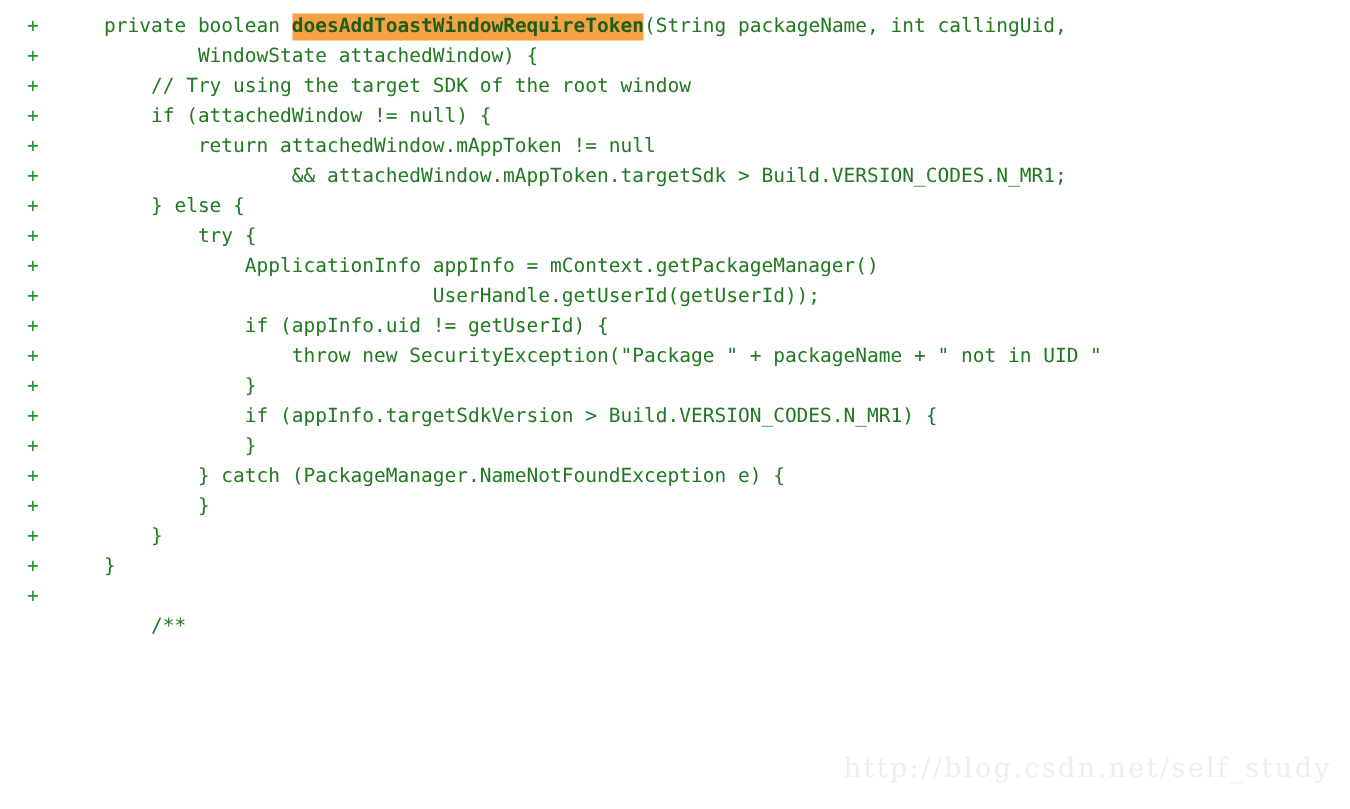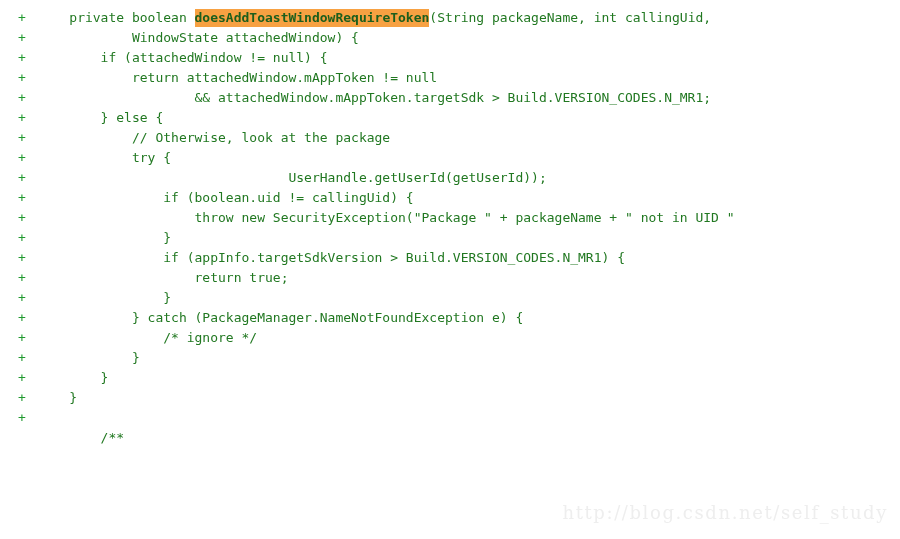--- a/index.html
+++ b/index.html
@@ -67,35 +67,34 @@
     user-select: none;
   }
 </style>
 </head>
 <body>
 
 <div id="diff-view">
   <div id="code-lines">
       <div class="code-line"><span class="marker">+</span><span class="content">    private boolean </span><span class="hl">doesAddToastWindowRequireToken</span><span class="content">(String packageName, int callingUid,</span></div>
       <div class="code-line"><span class="marker">+</span><span class="content">            WindowState attachedWindow) {</span></div>
+      <div class="code-line"><span class="marker">+</span><span class="content">        // Try using the target SDK of the root window</span></div>
       <div class="code-line"><span class="marker">+</span><span class="content">        if (attachedWindow != null) {</span></div>
       <div class="code-line"><span class="marker">+</span><span class="content">            return attachedWindow.mAppToken != null</span></div>
       <div class="code-line"><span class="marker">+</span><span class="content">                    &amp;&amp; attachedWindow.mAppToken.targetSdk &gt; Build.VERSION_CODES.N_MR1;</span></div>
       <div class="code-line"><span class="marker">+</span><span class="content">        } else {</span></div>
-      <div class="code-line"><span class="marker">+</span><span class="content">            // Otherwise, look at the package</span></div>
       <div class="code-line"><span class="marker">+</span><span class="content">            try {</span></div>
+      <div class="code-line"><span class="marker">+</span><span class="content">                ApplicationInfo appInfo = mContext.getPackageManager()</span></div>
       <div class="code-line"><span class="marker">+</span><span class="content">                                UserHandle.getUserId(getUserId));</span></div>
-      <div class="code-line"><span class="marker">+</span><span class="content">                if (boolean.uid != callingUid) {</span></div>
+      <div class="code-line"><span class="marker">+</span><span class="content">                if (appInfo.uid != getUserId) {</span></div>
       <div class="code-line"><span class="marker">+</span><span class="content">                    throw new SecurityException("Package " + packageName + " not in UID "</span></div>
       <div class="code-line"><span class="marker">+</span><span class="content">                }</span></div>
       <div class="code-line"><span class="marker">+</span><span class="content">                if (appInfo.targetSdkVersion &gt; Build.VERSION_CODES.N_MR1) {</span></div>
-      <div class="code-line"><span class="marker">+</span><span class="content">                    return true;</span></div>
       <div class="code-line"><span class="marker">+</span><span class="content">                }</span></div>
       <div class="code-line"><span class="marker">+</span><span class="content">            } catch (PackageManager.NameNotFoundException e) {</span></div>
-      <div class="code-line"><span class="marker">+</span><span class="content">                /* ignore */</span></div>
       <div class="code-line"><span class="marker">+</span><span class="content">            }</span></div>
       <div class="code-line"><span class="marker">+</span><span class="content">        }</span></div>
       <div class="code-line"><span class="marker">+</span><span class="content">    }</span></div>
       <div class="code-line"><span class="marker">+</span><span class="content"></span></div>
       <div class="code-line"><span class="marker"></span><span class="content">        /**</span></div>
     </div>
 
   <div id="watermark">http://blog.csdn.net/self_study</div>
 </div>
 

